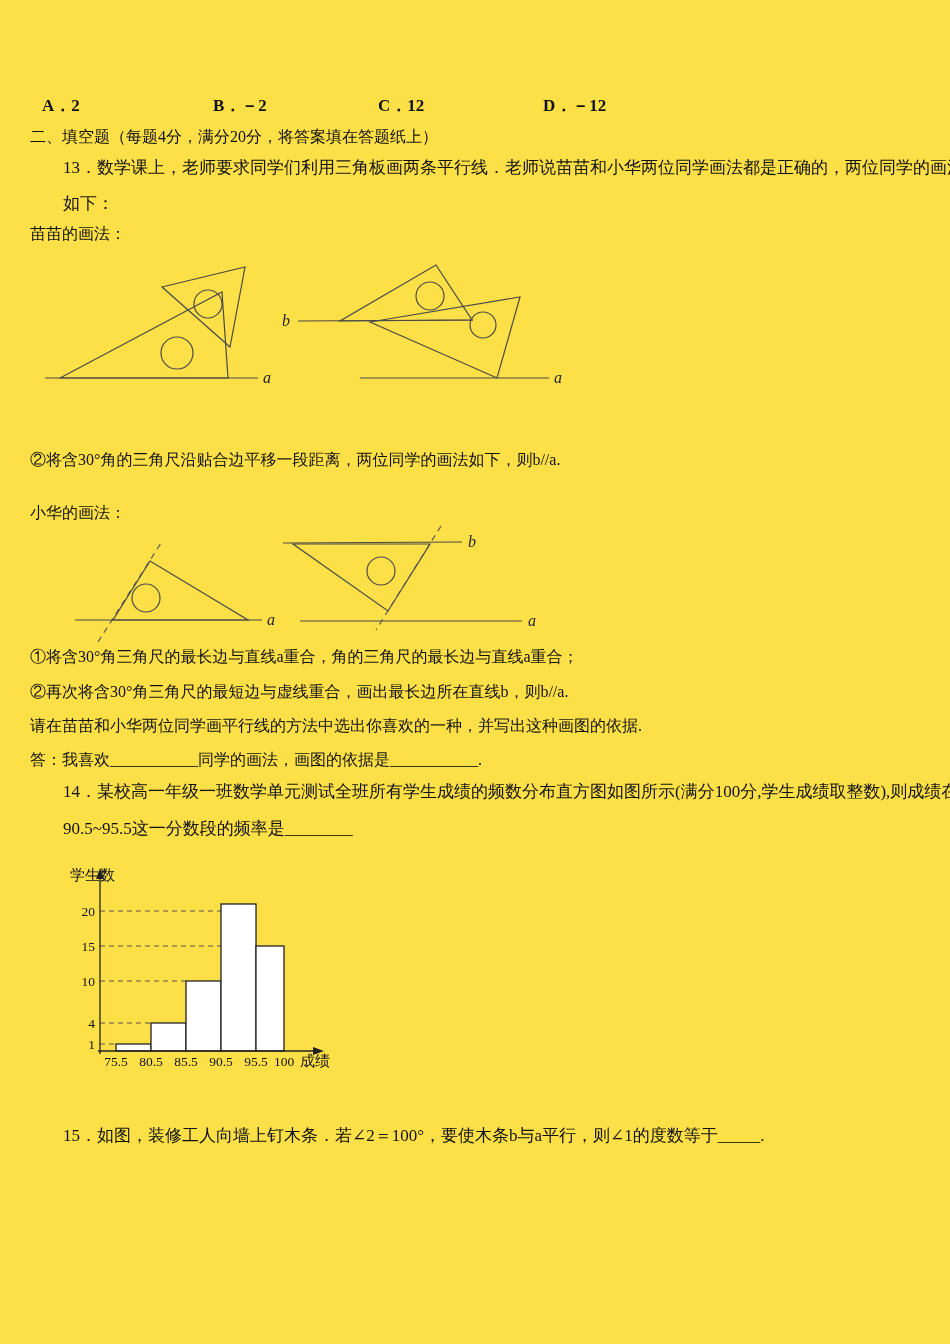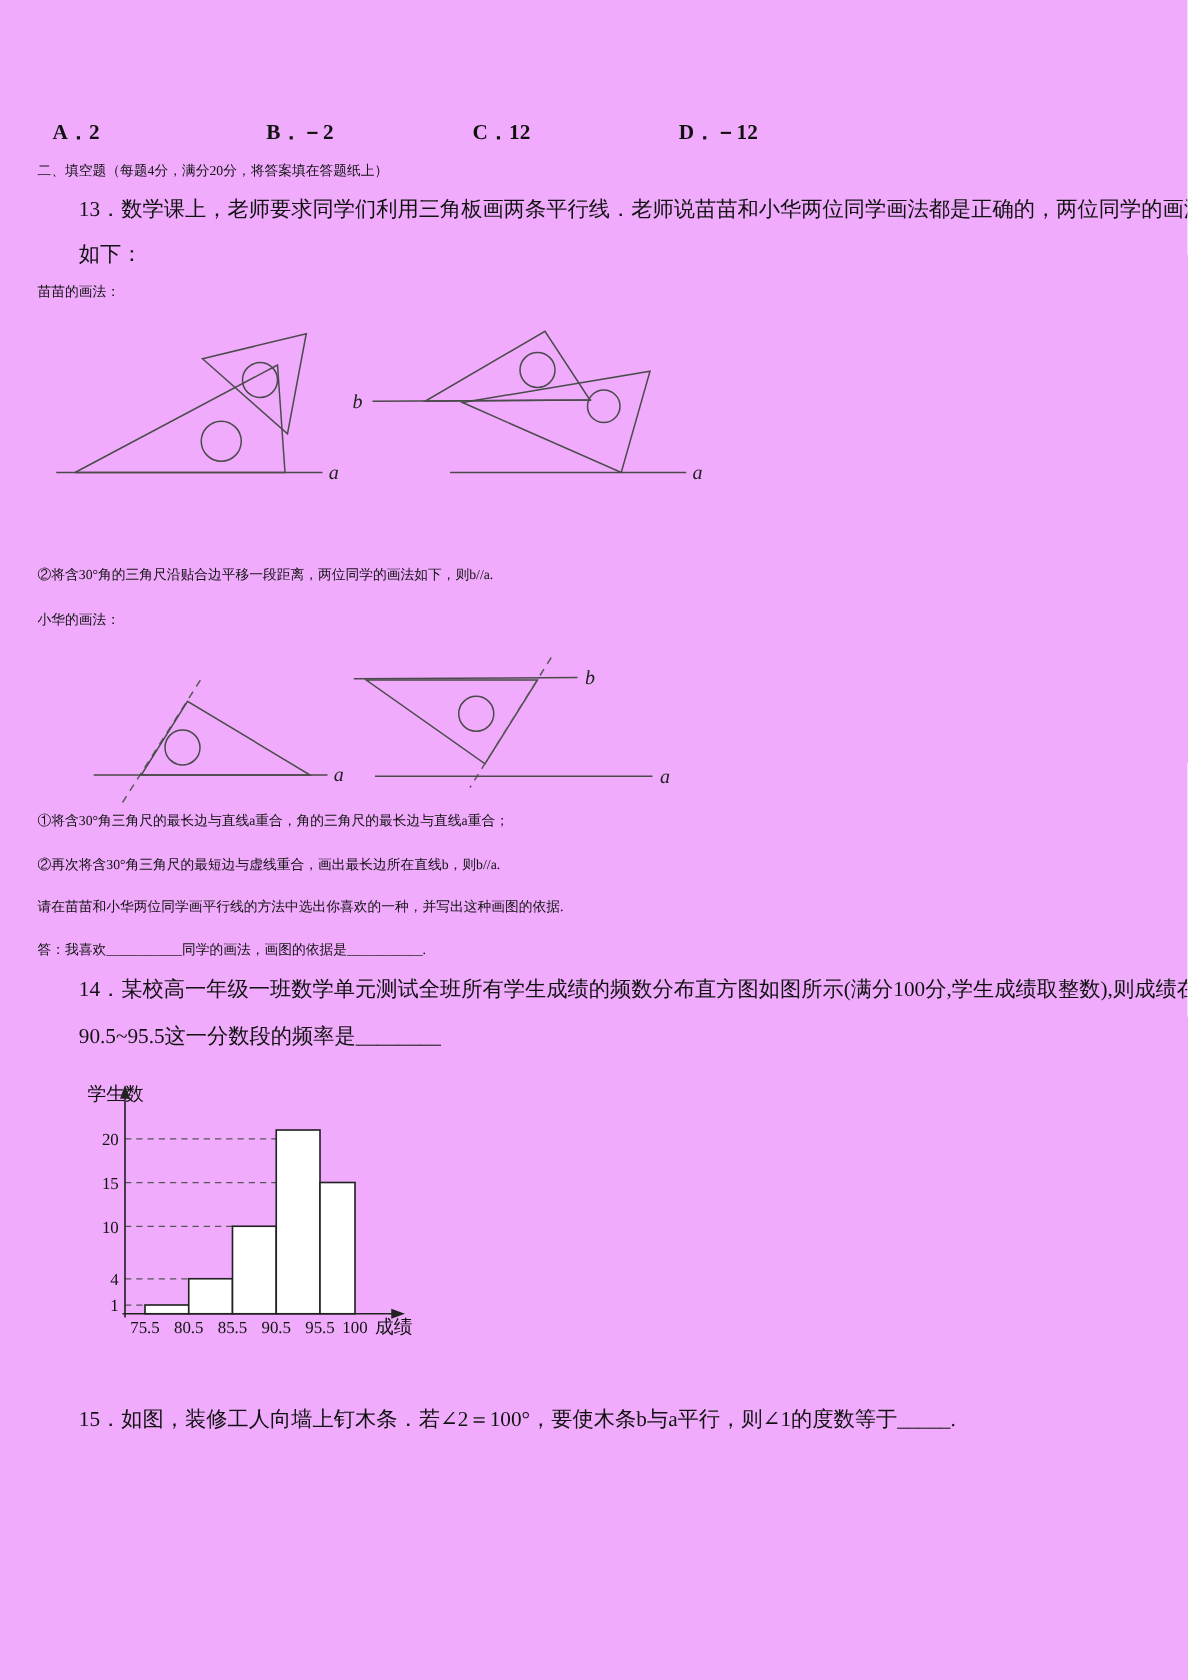--- a/index.html
+++ b/index.html
@@ -1,22 +1,22 @@
 <!DOCTYPE html>
 <html><head>
 <meta charset="utf-8">
 <style>
   * { margin:0; padding:0; box-sizing:border-box; }
   html,body { background:#ffffff; }
   .page {
-    position:relative; width:950px; height:1344px; background:#f0abfc;
+    position:relative; width:950px; height:1344px; background:#fde047;
     font-family:"Liberation Serif","DejaVu Serif",serif; color:#111;
     overflow:hidden;
   }
-  .tline { position:absolute; left:30px; font-size:11px; line-height:26px; white-space:pre-wrap; }
+  .tline { position:absolute; left:30px; font-size:16px; line-height:26px; white-space:pre-wrap; }
   .para  { position:absolute; left:30px; width:902px; font-size:17px; line-height:36px;margin-left:33px; }
   .optrow { position:absolute; top:93px; left:0; width:950px; height:26px; }
   .opt { position:absolute; top:0; font-size:17px; font-weight:bold; line-height:26px; }
   .fig { position:absolute; }
   svg text { font-family:"Liberation Serif","DejaVu Serif",serif; }
   .tri   { fill:none; stroke:#4a4a4a; stroke-width:1.2; }
   .hole  { fill:none; stroke:#4a4a4a; stroke-width:1.2; }
   .gline { stroke:#4a4a4a; stroke-width:1.2; }
   .dashl { stroke:#5a5a5a; stroke-width:1.2; stroke-dasharray:6 5; fill:none; }
   .lab   { font-style:italic; font-size:16px; fill:#222; }
@@ -56,21 +56,21 @@
     <line class="gline" x1="258" y1="69" x2="433" y2="68"></line>
     <polygon class="tri" points="300,69 432,68 396,13"></polygon>
     <circle class="hole" cx="390" cy="44" r="14"></circle>
     <polygon class="tri" points="330,70 480,45 457,126"></polygon>
     <circle class="hole" cx="443" cy="73" r="13"></circle>
     <line class="gline" x1="320" y1="126" x2="509" y2="126"></line>
     <text class="lab" x="514" y="131">a</text>
   </svg>
 
   <div class="tline" style="top:447px">②将含30°角的三角尺沿贴合边平移一段距离，两位同学的画法如下，则b//a.</div>
-  <div class="tline" style="top:483px">小华的画法：</div>
+  <div class="tline" style="top:500px">小华的画法：</div>
 
   <svg class="fig" style="left:40px; top:524px;" width="570" height="125" viewBox="0 0 570 125">
 
     <line class="dashl" x1="58" y1="118" x2="121" y2="19"></line>
     <polygon class="tri" points="73,96 208,96 110,37"></polygon>
     <circle class="hole" cx="106" cy="74" r="14"></circle>
     <line class="gline" x1="35" y1="96" x2="222" y2="96"></line>
     <text class="lab" x="227" y="101">a</text>
 
     <line class="gline" x1="243" y1="19" x2="422" y2="18"></line>

